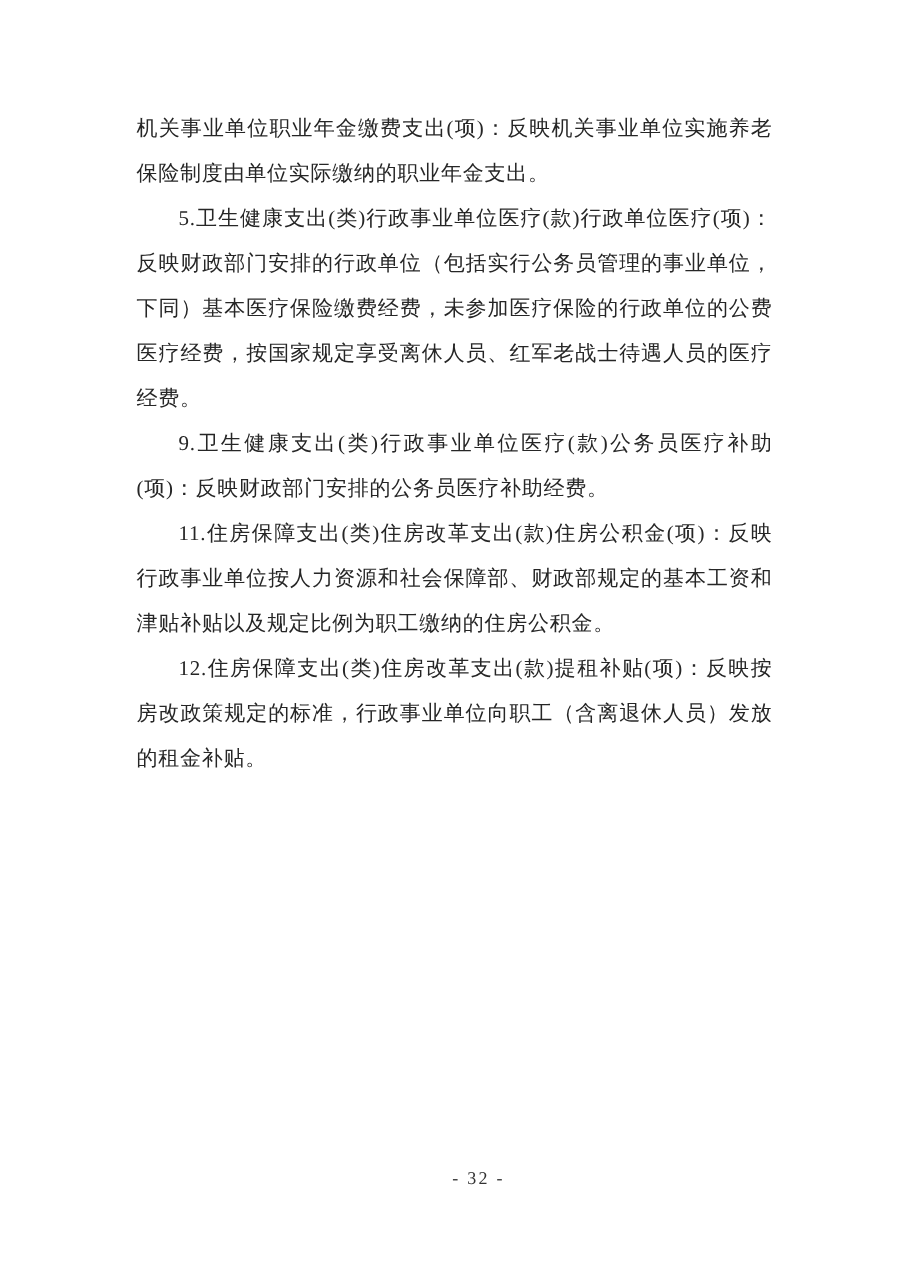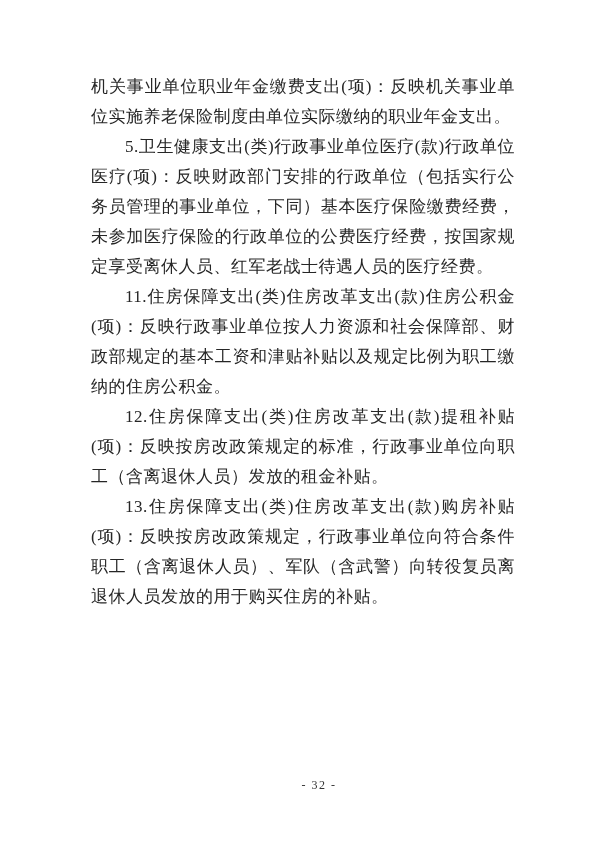--- a/index.html
+++ b/index.html
@@ -18,21 +18,21 @@
     position: absolute;
     inset: 0;
     background: #ffffff;
     color: #262626;
   }
   .content {
     position: absolute;
     left: 91px;
     top: 72px;
     width: 424px;
-    font-size: 17px;
+    font-size: 14px;
     line-height: 30px;
     text-align: justify;
     text-justify: inter-character;
     letter-spacing: 0.5px;
   }
   .content p {
     margin: 0;
     padding: 0;
   }
   .content p.indent {
@@ -50,18 +50,18 @@
     padding-left: 38px;
   }
 </style>
 </head>
 <body>
 
 <div class="page">
   <div class="content">
       <p>机关事业单位职业年金缴费支出(项)：反映机关事业单位实施养老保险制度由单位实际缴纳的职业年金支出。</p>
       <p class="indent">5.卫生健康支出(类)行政事业单位医疗(款)行政单位医疗(项)：反映财政部门安排的行政单位（包括实行公务员管理的事业单位，下同）基本医疗保险缴费经费，未参加医疗保险的行政单位的公费医疗经费，按国家规定享受离休人员、红军老战士待遇人员的医疗经费。</p>
+      <p class="indent">9.卫生健康支出(类)行政事业单位医疗(款)公务员医疗补助(项)：反映财政部门安排的公务员医疗补助经费。</p>
       <p class="indent">11.住房保障支出(类)住房改革支出(款)住房公积金(项)：反映行政事业单位按人力资源和社会保障部、财政部规定的基本工资和津贴补贴以及规定比例为职工缴纳的住房公积金。</p>
       <p class="indent">12.住房保障支出(类)住房改革支出(款)提租补贴(项)：反映按房改政策规定的标准，行政事业单位向职工（含离退休人员）发放的租金补贴。</p>
-      <p class="indent">13.住房保障支出(类)住房改革支出(款)购房补贴(项)：反映按房改政策规定，行政事业单位向符合条件职工（含离退休人员）、军队（含武警）向转役复员离退休人员发放的用于购买住房的补贴。</p>
     </div>
   <div class="page-number">- 32 -</div>
 </div>
 
 </body></html>

